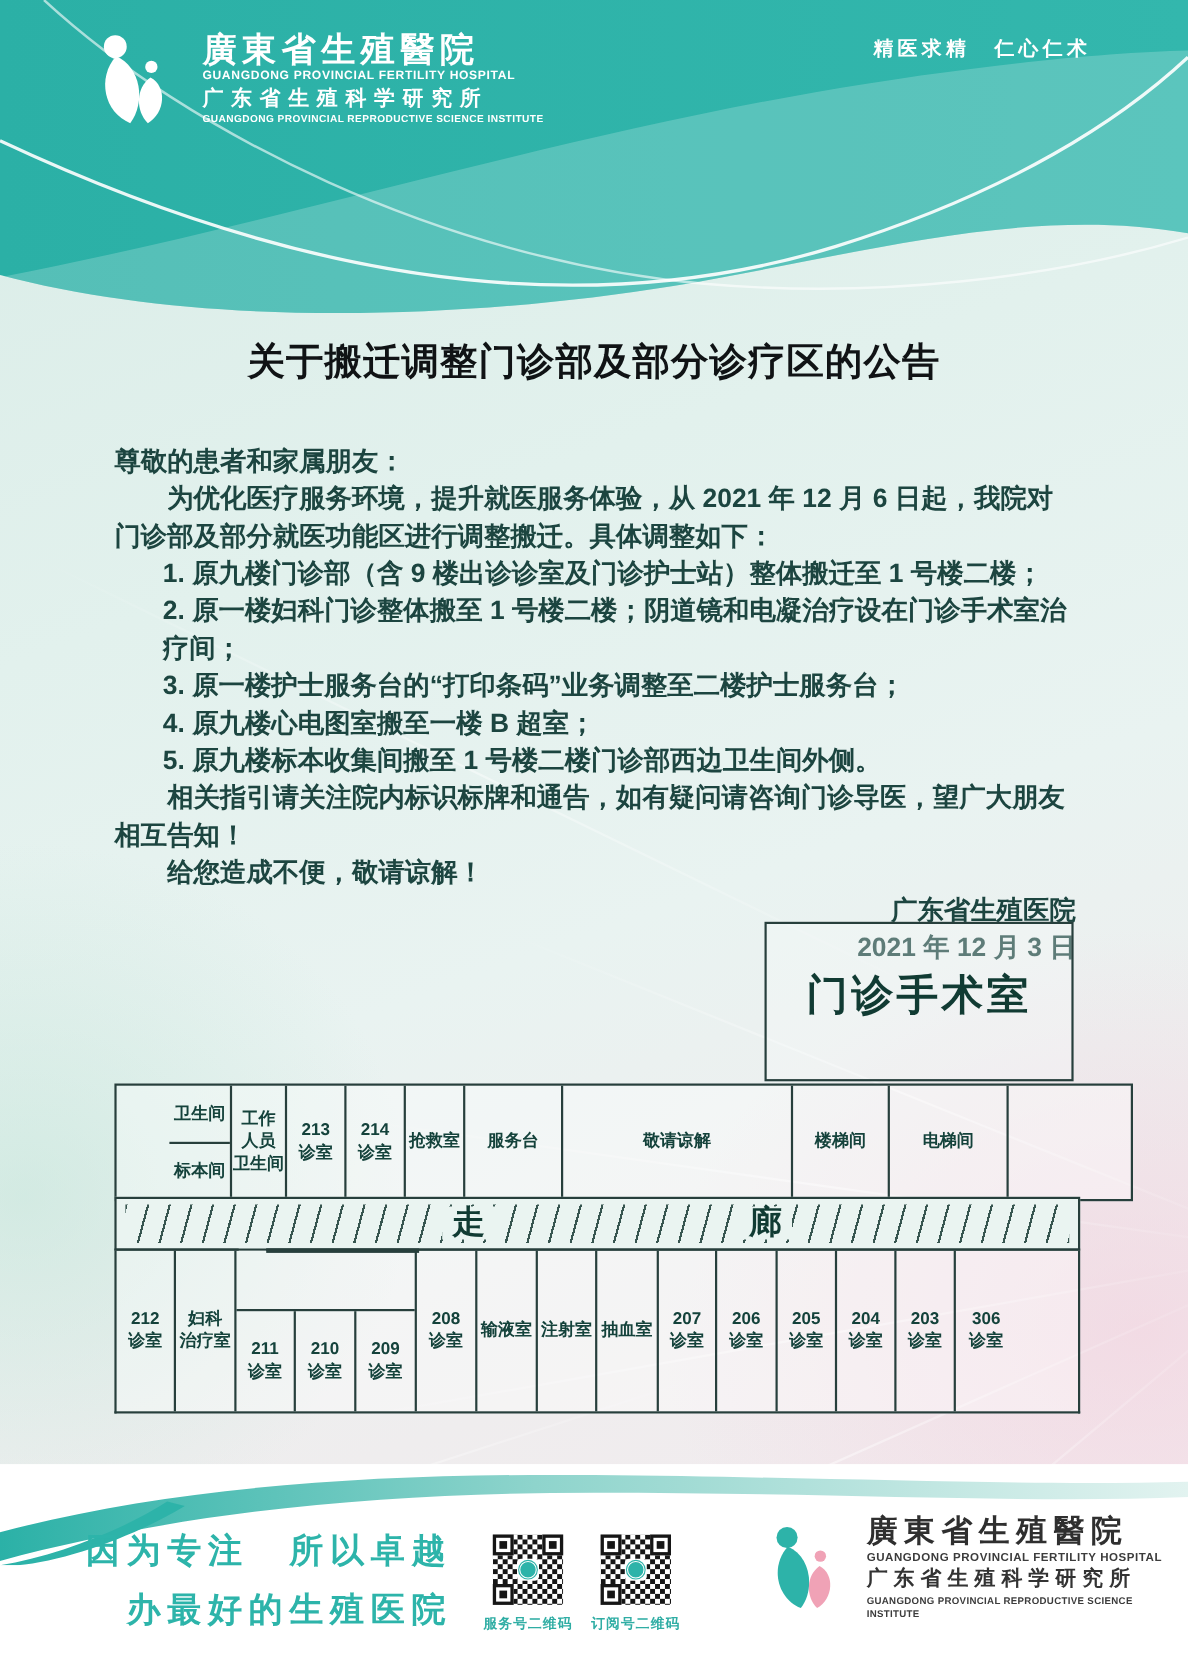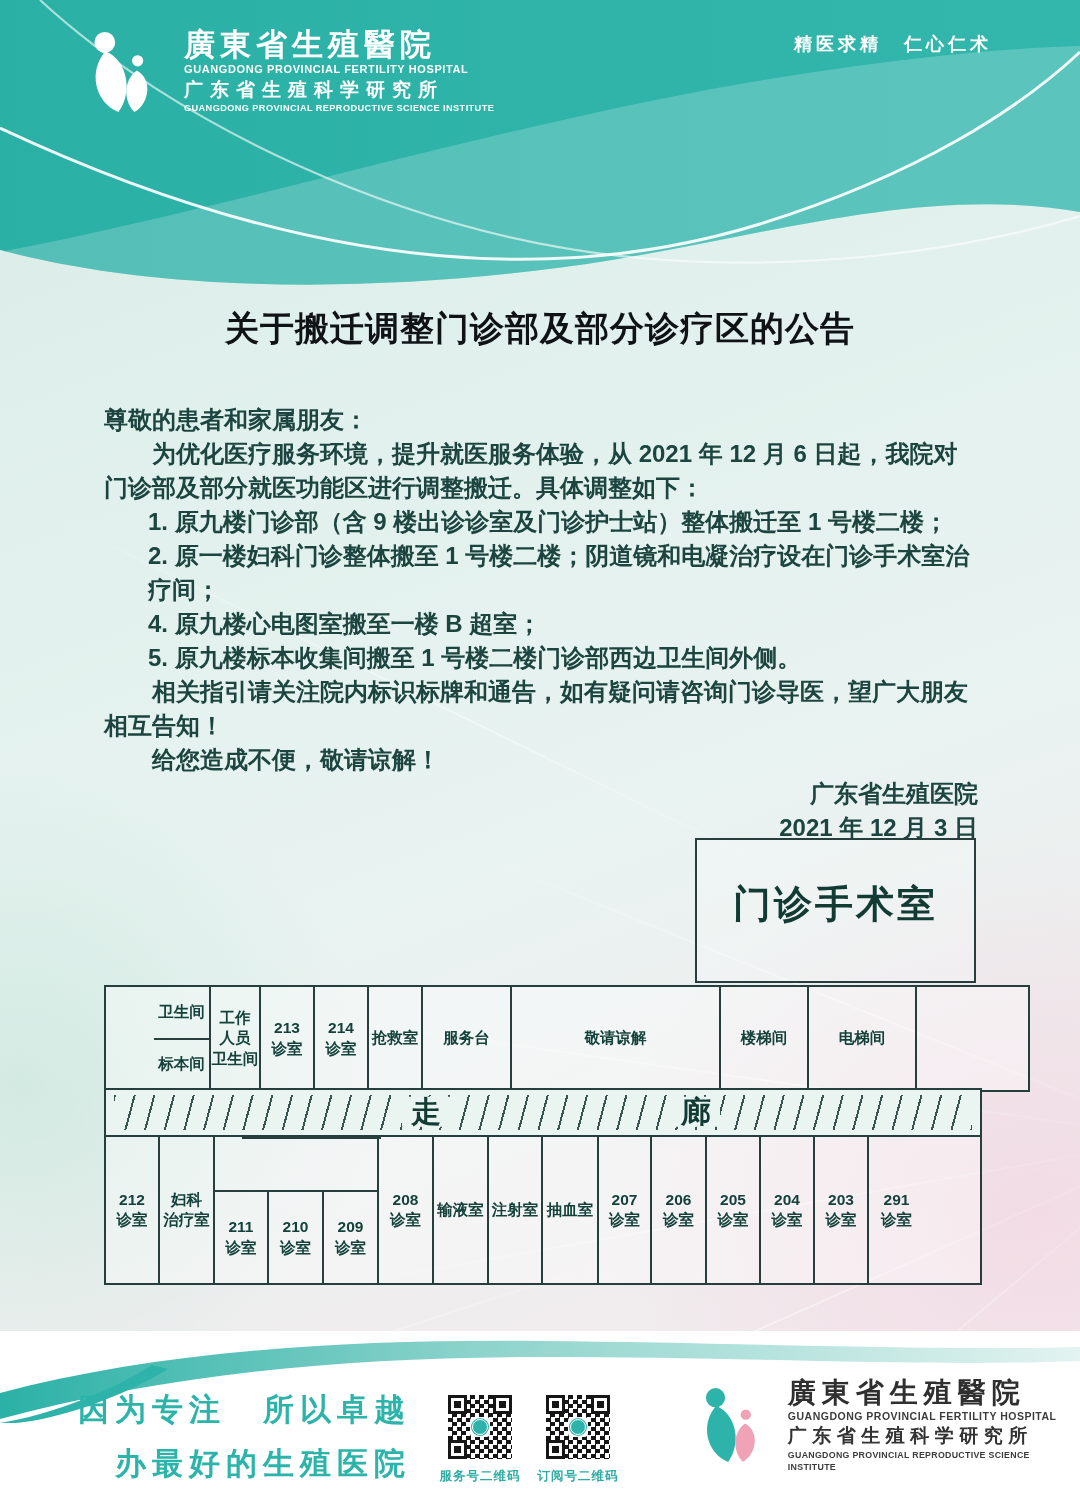--- a/index.html
+++ b/index.html
@@ -129,20 +129,21 @@
     <div class="slogan">精医求精　仁心仁术</div>
   </div>
 
   <div class="title">关于搬迁调整门诊部及部分诊疗区的公告</div>
 
   <div class="content">
     <p>尊敬的患者和家属朋友：</p>
     <p class="indent">为优化医疗服务环境，提升就医服务体验，从 2021 年 12 月 6 日起，我院对门诊部及部分就医功能区进行调整搬迁。具体调整如下：</p>
     <p class="li">1. 原九楼门诊部（含 9 楼出诊诊室及门诊护士站）整体搬迁至 1 号楼二楼；</p>
     <p class="li">2. 原一楼妇科门诊整体搬至 1 号楼二楼；阴道镜和电凝治疗设在门诊手术室治疗间；</p>
+    <p class="li">3. 原一楼护士服务台的“打印条码”业务调整至二楼护士服务台；</p>
     <p class="li">4. 原九楼心电图室搬至一楼 B 超室；</p>
     <p class="li">5. 原九楼标本收集间搬至 1 号楼二楼门诊部西边卫生间外侧。</p>
     <p class="indent">相关指引请关注院内标识标牌和通告，如有疑问请咨询门诊导医，望广大朋友相互告知！</p>
     <p class="indent">给您造成不便，敬请谅解！</p>
     <p class="sig">广东省生殖医院</p>
     <p class="sig">2021 年 12 月 3 日</p>
   </div>
 
   <div class="surgery">
     <span>门诊手术室</span>
@@ -247,21 +248,21 @@
     </div>
     <div class="fcell" style="flex:0 0 54px">
       <span>204</span>
       <span>诊室</span>
     </div>
     <div class="fcell" style="flex:0 0 54px">
       <span>203</span>
       <span>诊室</span>
     </div>
     <div class="fcell" style="flex:0 0 55px">
-      <span>291</span>
+      <span>306</span>
       <span>诊室</span>
     </div>
   </div>
 
   <div class="footer">
     <svg class="f-swoosh" width="1080" height="92" viewBox="0 0 1080 92" preserveAspectRatio="none">
       <defs>
         <linearGradient id="gF" x1="0" y1="0" x2="1" y2="0">
           <stop offset="0" stop-color="#2bb1a7"></stop>
             <stop offset=".45" stop-color="#8ed4cc"></stop>

